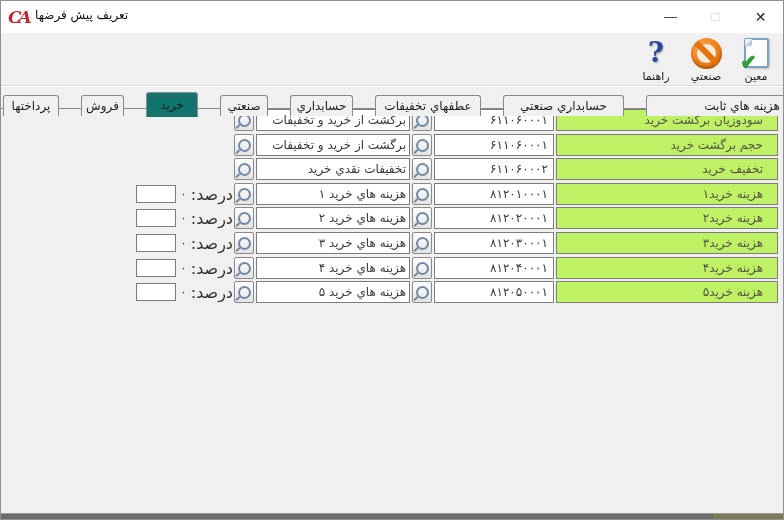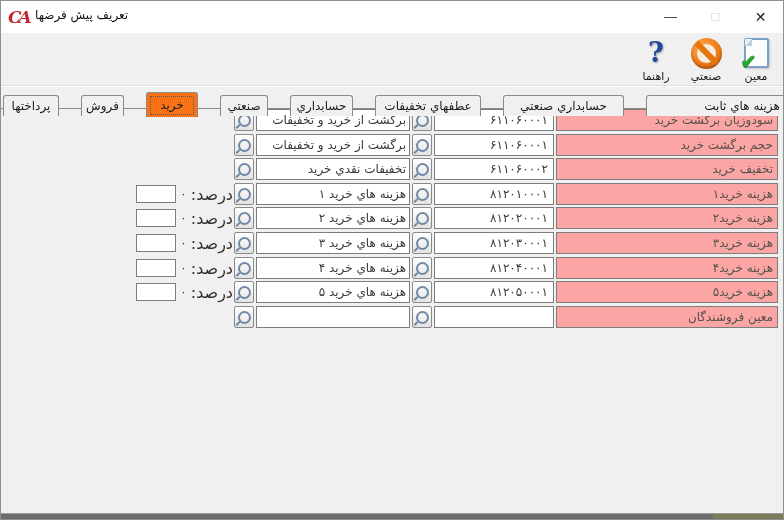--- a/index.html
+++ b/index.html
@@ -40,28 +40,28 @@
             background:#e4740c;transform:rotate(45deg);border-radius:2px;}
   .icon-help{font-family:"DejaVu Serif",serif;font-size:27px;font-weight:bold;color:#23479c;
             line-height:28px;text-shadow:1px 1px 2px #9f9f9f;direction:ltr;}
   
   .tabbar{position:absolute;top:84px;left:2px;height:31px;display:flex;direction:ltr;
           align-items:flex-end;z-index:2;gap:22px;}
   .tab{box-sizing:border-box;height:21px;background:#f0f0f0;border:1px solid #8a8a8a;
        border-bottom:0;border-radius:3px 3px 0 0;font-size:12px;color:#1c1c1c;
        display:flex;align-items:center;justify-content:center;cursor:default;
        padding-bottom:1px;direction:rtl;}
-  .tab.selected{height:25px;margin-bottom:-1px;z-index:3;position:relative;background:#f97316;}
+  .tab.selected{height:25px;margin-bottom:-1px;z-index:3;position:relative;background:#0f766e;}
   .tab.selected::after{content:"";position:absolute;inset:3px 3px 2px 3px;border:1px dotted #555;}
   .tabline{position:absolute;top:107px;left:0;right:0;height:1px;background:#8a8a8a;z-index:1;}
   
   .row{position:absolute;left:0;width:784px;height:22px;}
   .fld{position:absolute;box-sizing:border-box;height:22px;font-size:12px;}
-  .label-box{left:555px;width:222px;background:#fca5a5;border:1px solid #7d7d7d;
-             color:#54524a;line-height:20px;padding:0 4px;white-space:nowrap;overflow:hidden;}
+  .label-box{left:555px;width:222px;background:#bef264;border:1px solid #7d7d7d;
+             color:#54524a;line-height:20px;padding:0 14px;white-space:nowrap;overflow:hidden;}
   .code-input{left:433px;width:120px;background:#ffffff;border:1px solid #7d7d7d;
               color:#3a3a34;text-align:right;padding:0 5px;direction:rtl;font-family:"DejaVu Sans",sans-serif;}
   .desc-input{left:255px;width:154px;background:#ffffff;border:1px solid #7d7d7d;
               color:#3a3a34;text-align:right;padding:0 3px;direction:rtl;font-family:"DejaVu Sans",sans-serif;}
   .search-btn{position:absolute;box-sizing:border-box;width:20px;height:22px;
               background:linear-gradient(#ffffff,#e3e3e3);border:1px solid #8a8a8a;
               border-radius:2px;display:flex;align-items:center;justify-content:center;padding:0;cursor:default;}
   .search-btn.b1{left:411px;}
   .search-btn.b2{left:233px;}
   .mag{width:9px;height:9px;border:2px solid #7189a5;border-radius:50%;position:relative;}
@@ -250,30 +250,19 @@
     <button class="search-btn b2">
         <span class="mag"></span>
       </button>
     <div class="pct">
       <span class="pct-label">درصد:</span>
       <span class="pct-value">۰</span>
       <input style="">
     </div>
   </div>
 
-  <div class="row" style="top:305px">
-    <div class="fld label-box">معين فروشندگان</div>
-    <input class="fld code-input" value="" style="">
-    <button class="search-btn b1">
-        <span class="mag"></span>
-      </button>
-    <input class="fld desc-input" value="" style="">
-    <button class="search-btn b2">
-        <span class="mag"></span>
-      </button>
-  </div>
 
   <div class="bottom-line"></div>
   <div class="bottom-strip">
       <span class="olive"></span>
     </div>
 
 </div>
 
 </body></html>

